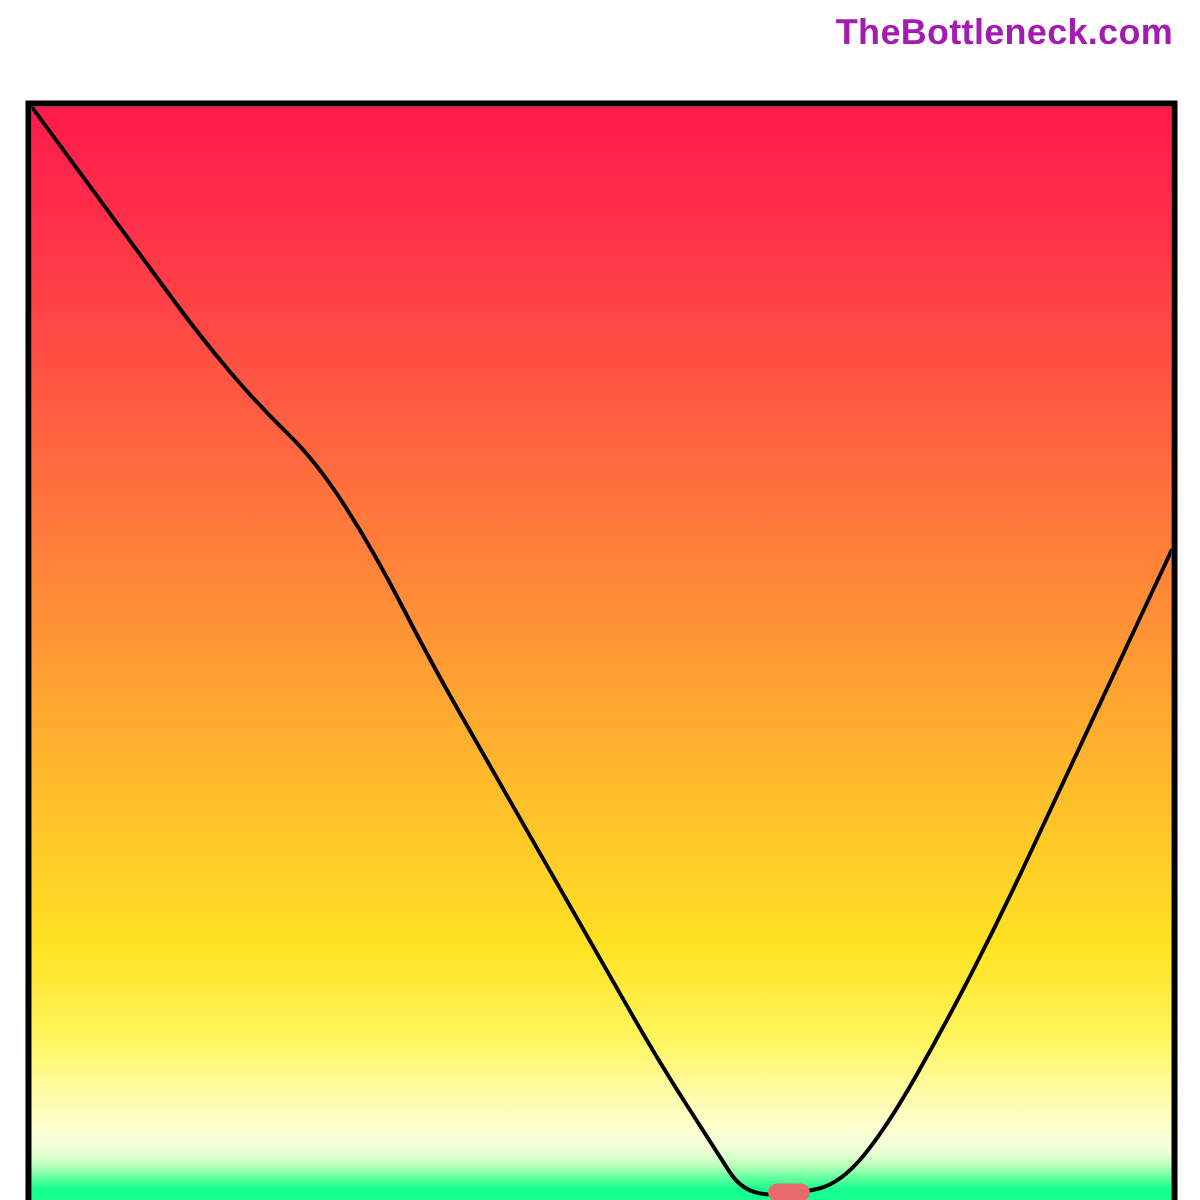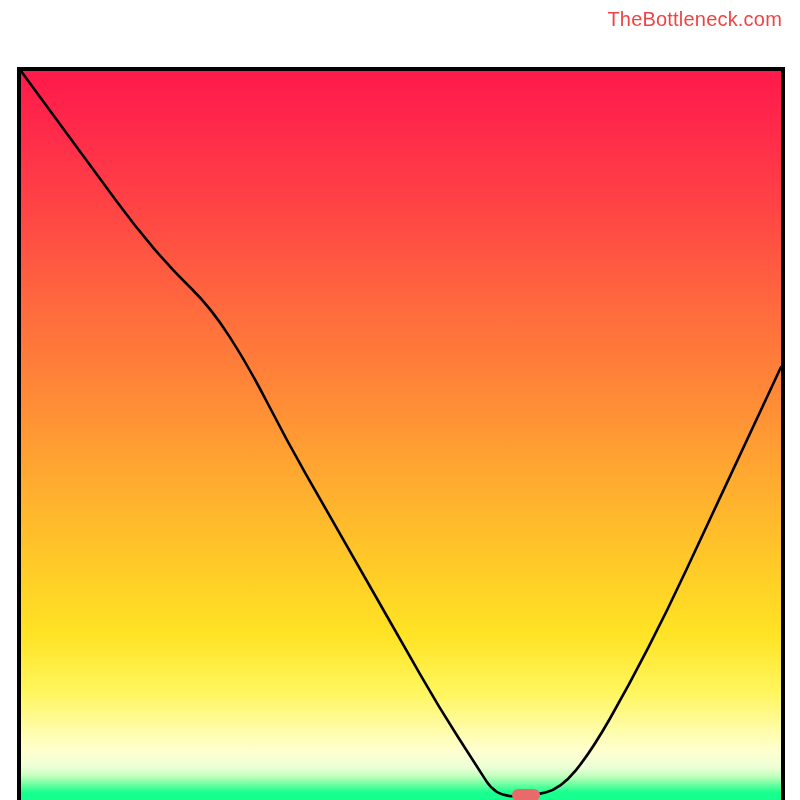--- a/index.html
+++ b/index.html
@@ -13,23 +13,23 @@
   }
   .wrap {
     position: relative;
     width: 800px;
     height: 800px;
   }
   .watermark {
     position: absolute;
     top: 8px;
     right: 18px;
-    font-size: 20px;
-    font-weight: 400;
-    color: #ef4444;
+    font-size: 24px;
+    font-weight: 700;
+    color: #a21caf;
     letter-spacing: 0.2px;
     z-index: 50;
   }
   .outer {
     position: absolute;
     left: 3px;
     top: 35px;
     width: 794px;
     height: 762px;
     background: #ffffff;

